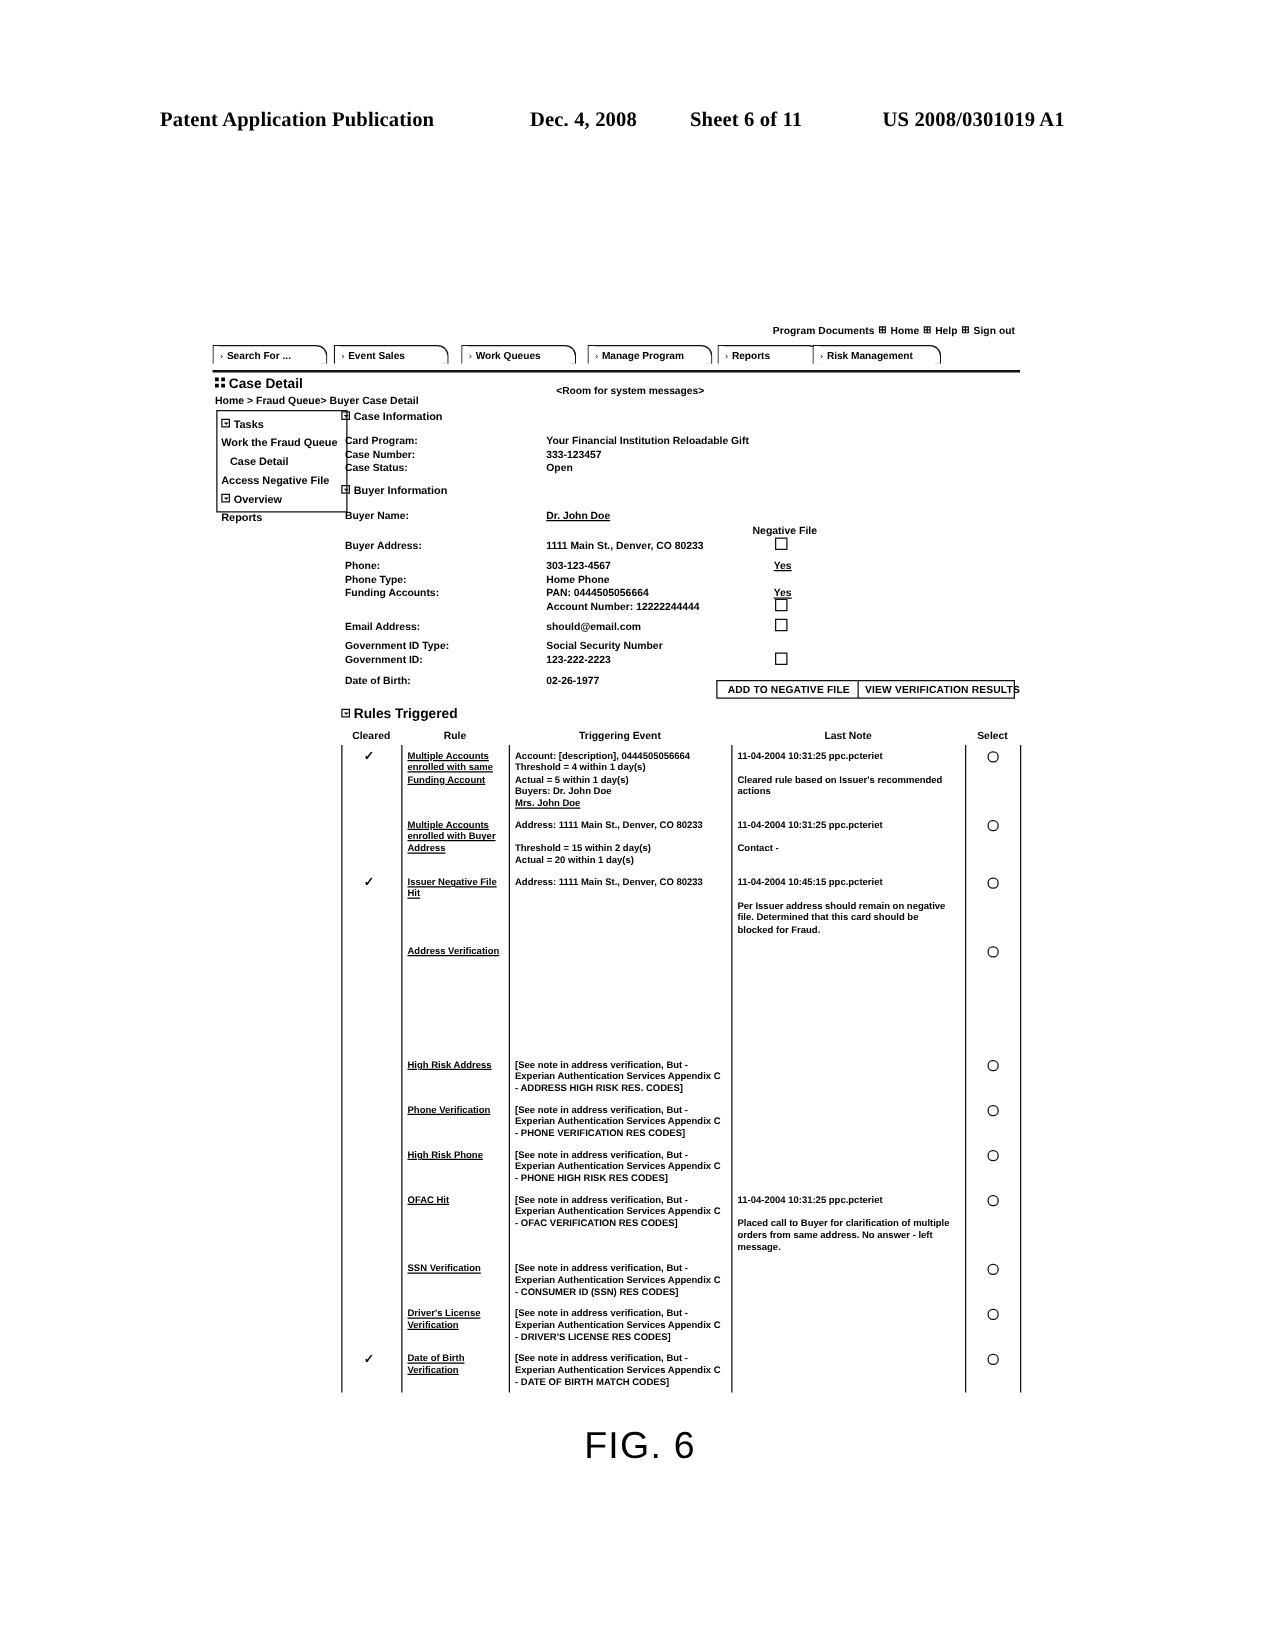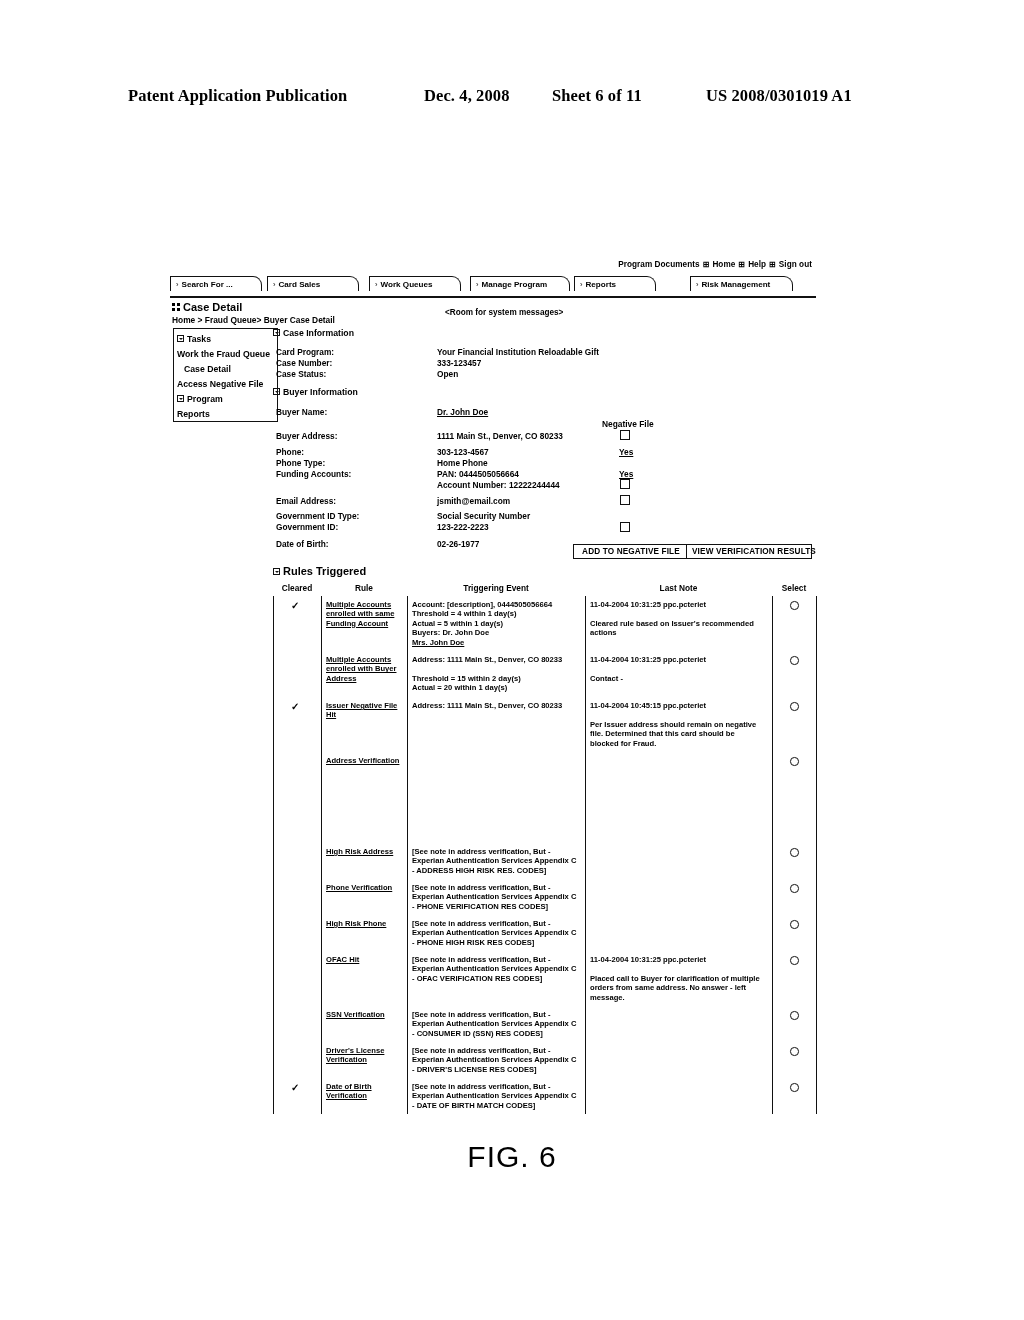--- a/index.html
+++ b/index.html
@@ -141,21 +141,21 @@
     font-weight: bold;
     white-space: nowrap;
   }
 
   
   .navbox {
     position: absolute;
     left: 3px;
     top: 70px;
     width: 105px;
-    height: 94px;
+    height: 82px;
     border: 1.4px solid #111;
     box-sizing: border-box;
     padding: 3px 0 0 3px;
   }
   .nav-item {
     font-size: 8.7px;
     font-weight: bold;
     line-height: 15px;
     white-space: nowrap;
   }
@@ -323,39 +323,39 @@
 </div>
 
 <div class="shot">
 
   <div class="util-bar">
     <a href="#">Program Documents</a><span class="util-sep">⊞</span><a href="#">Home</a><span class="util-sep">⊞</span><a href="#">Help</a><span class="util-sep">⊞</span><a href="#">Sign out</a>
   </div>
 
   <div class="tabstrip">
     <div class="tab" style="left:0px;   width:92px;"><span class="chev">›</span><span>Search For ...</span></div>
-    <div class="tab" style="left:97px;  width:92px;"><span class="chev">›</span><span>Card Sales</span></div>
+    <div class="tab" style="left:97px;  width:92px;"><span class="chev">›</span><span>Event Sales</span></div>
     <div class="tab" style="left:199px; width:92px;"><span class="chev">›</span><span>Work Queues</span></div>
     <div class="tab" style="left:300px; width:100px;"><span class="chev">›</span><span>Manage Program</span></div>
     <div class="tab" style="left:404px; width:82px;"><span class="chev">›</span><span>Reports</span></div>
-    <div class="tab" style="left:520px; width:103px;"><span class="chev">›</span><span>Risk Management</span></div>
+    <div class="tab" style="left:480px; width:103px;"><span class="chev">›</span><span>Risk Management</span></div>
   </div>
 
   <div class="page-title">
     <span class="title-grid"><i></i><i></i><i></i><i></i></span><span>Case Detail</span>
   </div>
   <div class="breadcrumb">Home &gt; Fraud Queue&gt; Buyer Case Detail</div>
   <div class="sys-msg">&lt;Room  for system messages&gt;</div>
 
   <div class="navbox">
     <div class="nav-item"><span class="exp"></span><span>Tasks</span></div>
     <div class="nav-item"><span>Work the Fraud Queue</span></div>
     <div class="nav-item indent"><span>Case Detail</span></div>
     <div class="nav-item"><span>Access Negative File</span></div>
-    <div class="nav-item"><span class="exp"></span><span>Program</span></div>
+    <div class="nav-item"><span class="exp"></span><span>Overview</span></div>
     <div class="nav-item"><span>Reports</span></div>
   </div>
 
   <div class="section-head" style="left:103px; top:70px;">
     <span class="exp"></span><span>Case Information</span>
   </div>
 
   <div class="field-label" style="left:106px; top:89px;">Card Program:</div>
   <div class="field-value" style="left:267px; top:89px;">Your Financial Institution Reloadable Gift</div>
   <div class="field-label" style="left:106px; top:100px;">Case Number:</div>
@@ -384,21 +384,21 @@
   <div class="field-value" style="left:267px; top:200px;">Home Phone</div>
 
   <div class="field-label" style="left:106px; top:211px;">Funding Accounts:</div>
   <div class="field-value" style="left:267px; top:211px;">PAN: 0444505056664</div>
   <div class="yes-link" style="left:449px; top:211px;">Yes</div>
 
   <div class="field-value" style="left:267px; top:222px;">Account Number: 12222244444</div>
   <div class="chk" style="left:450px; top:221px;"></div>
 
   <div class="field-label" style="left:106px; top:238px;">Email Address:</div>
-  <div class="field-value" style="left:267px; top:238px;">jsmith@email.com</div>
+  <div class="field-value" style="left:267px; top:238px;">should@email.com</div>
   <div class="chk" style="left:450px; top:237px;"></div>
 
   <div class="field-label" style="left:106px; top:253px;">Government ID Type:</div>
   <div class="field-value" style="left:267px; top:253px;">Social Security Number</div>
 
   <div class="field-label" style="left:106px; top:264px;">Government ID:</div>
   <div class="field-value" style="left:267px; top:264px;">123-222-2223</div>
   <div class="chk" style="left:450px; top:264px;"></div>
 
   <div class="field-label" style="left:106px; top:281px;">Date of Birth:</div>

